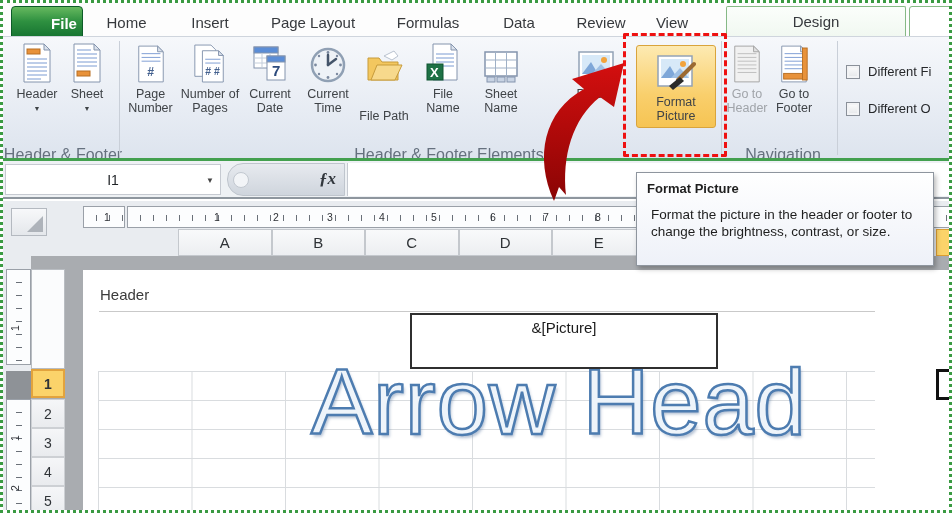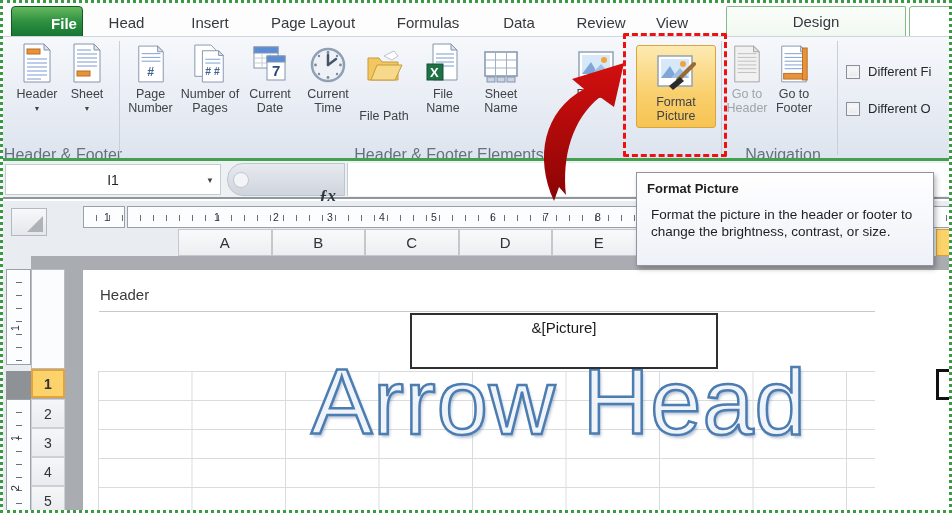--- a/index.html
+++ b/index.html
@@ -52,21 +52,21 @@
     border-bottom:2px solid #8e969e; }
   .namebox{ position:absolute; left:2px; top:3px; width:216px; height:31px; background:#fff;
     border:1px solid #c6cad1; font-size:14px; color:#1f2226;
     display:flex; align-items:center; justify-content:center; }
   .name-drop{ position:absolute; left:203px; top:15px; font-size:8px; color:#444; }
   .fx-pill{ position:absolute; left:224px; top:2px; width:118px; height:33px;
     background:linear-gradient(180deg,#e7eaef,#cfd5dd); border:1px solid #bfc5cd;
     border-radius:16px 0 0 16px; }
   .fx-pill .dot{ position:absolute; left:5px; top:8px; width:16px; height:16px; border-radius:50%;
     background:#f2f4f7; border:1px solid #c2c8d0; }
-  .fx{ position:absolute; right:8px; top:22px; font-family:"Liberation Serif",serif;
+  .fx{ position:absolute; right:8px; top:5px; font-family:"Liberation Serif",serif;
     font-style:italic; font-weight:bold; font-size:17px; color:#33383e; }
   .finput{ position:absolute; left:344px; top:2px; width:608px; height:33px; background:#fff;
     border-left:1px solid #c6cad1; }
   
   .sheet{ position:absolute; left:0; top:198px; width:952px; height:315px; background:#e9ecf0; }
   .selall{ position:absolute; left:8px; top:7px; width:36px; height:28px;
     background:linear-gradient(180deg,#f7f8fa,#e4e7eb); border:1px solid #b4b9c0; }
   .selall .tri{ position:absolute; right:3px; bottom:3px; width:0; height:0;
     border-left:16px solid transparent; border-bottom:16px solid #aeb3ba; }
   .hruler{ position:absolute; top:5px; height:22px; background:#fcfdfe; border:1px solid #9aa0a8; }
@@ -113,21 +113,21 @@
   .arrow-wrap{ position:absolute; left:525px; top:50px; width:105px; height:152px; z-index:45; pointer-events:none; }
   svg{ display:block; }
 </style>
 </head>
 <body>
 
 <div class="screen">
 
   <div class="tabstrip">
     <div class="tab tab-file">File</div>
-    <div class="tab" style="left:96px;width:55px;">Head</div>
+    <div class="tab" style="left:96px;width:55px;">Home</div>
     <div class="tab" style="left:178px;width:58px;">Insert</div>
     <div class="tab" style="left:383px;width:84px;">Formulas</div>
     <div class="tab" style="left:262px;width:96px;">Page Layout</div>
     <div class="tab" style="left:492px;width:48px;">Data</div>
     <div class="tab" style="left:568px;width:60px;">Review</div>
     <div class="tab" style="left:648px;width:42px;">View</div>
     <div class="tab tab-design">Design</div>
     <div class="ctx-box"></div>
   </div>
 

